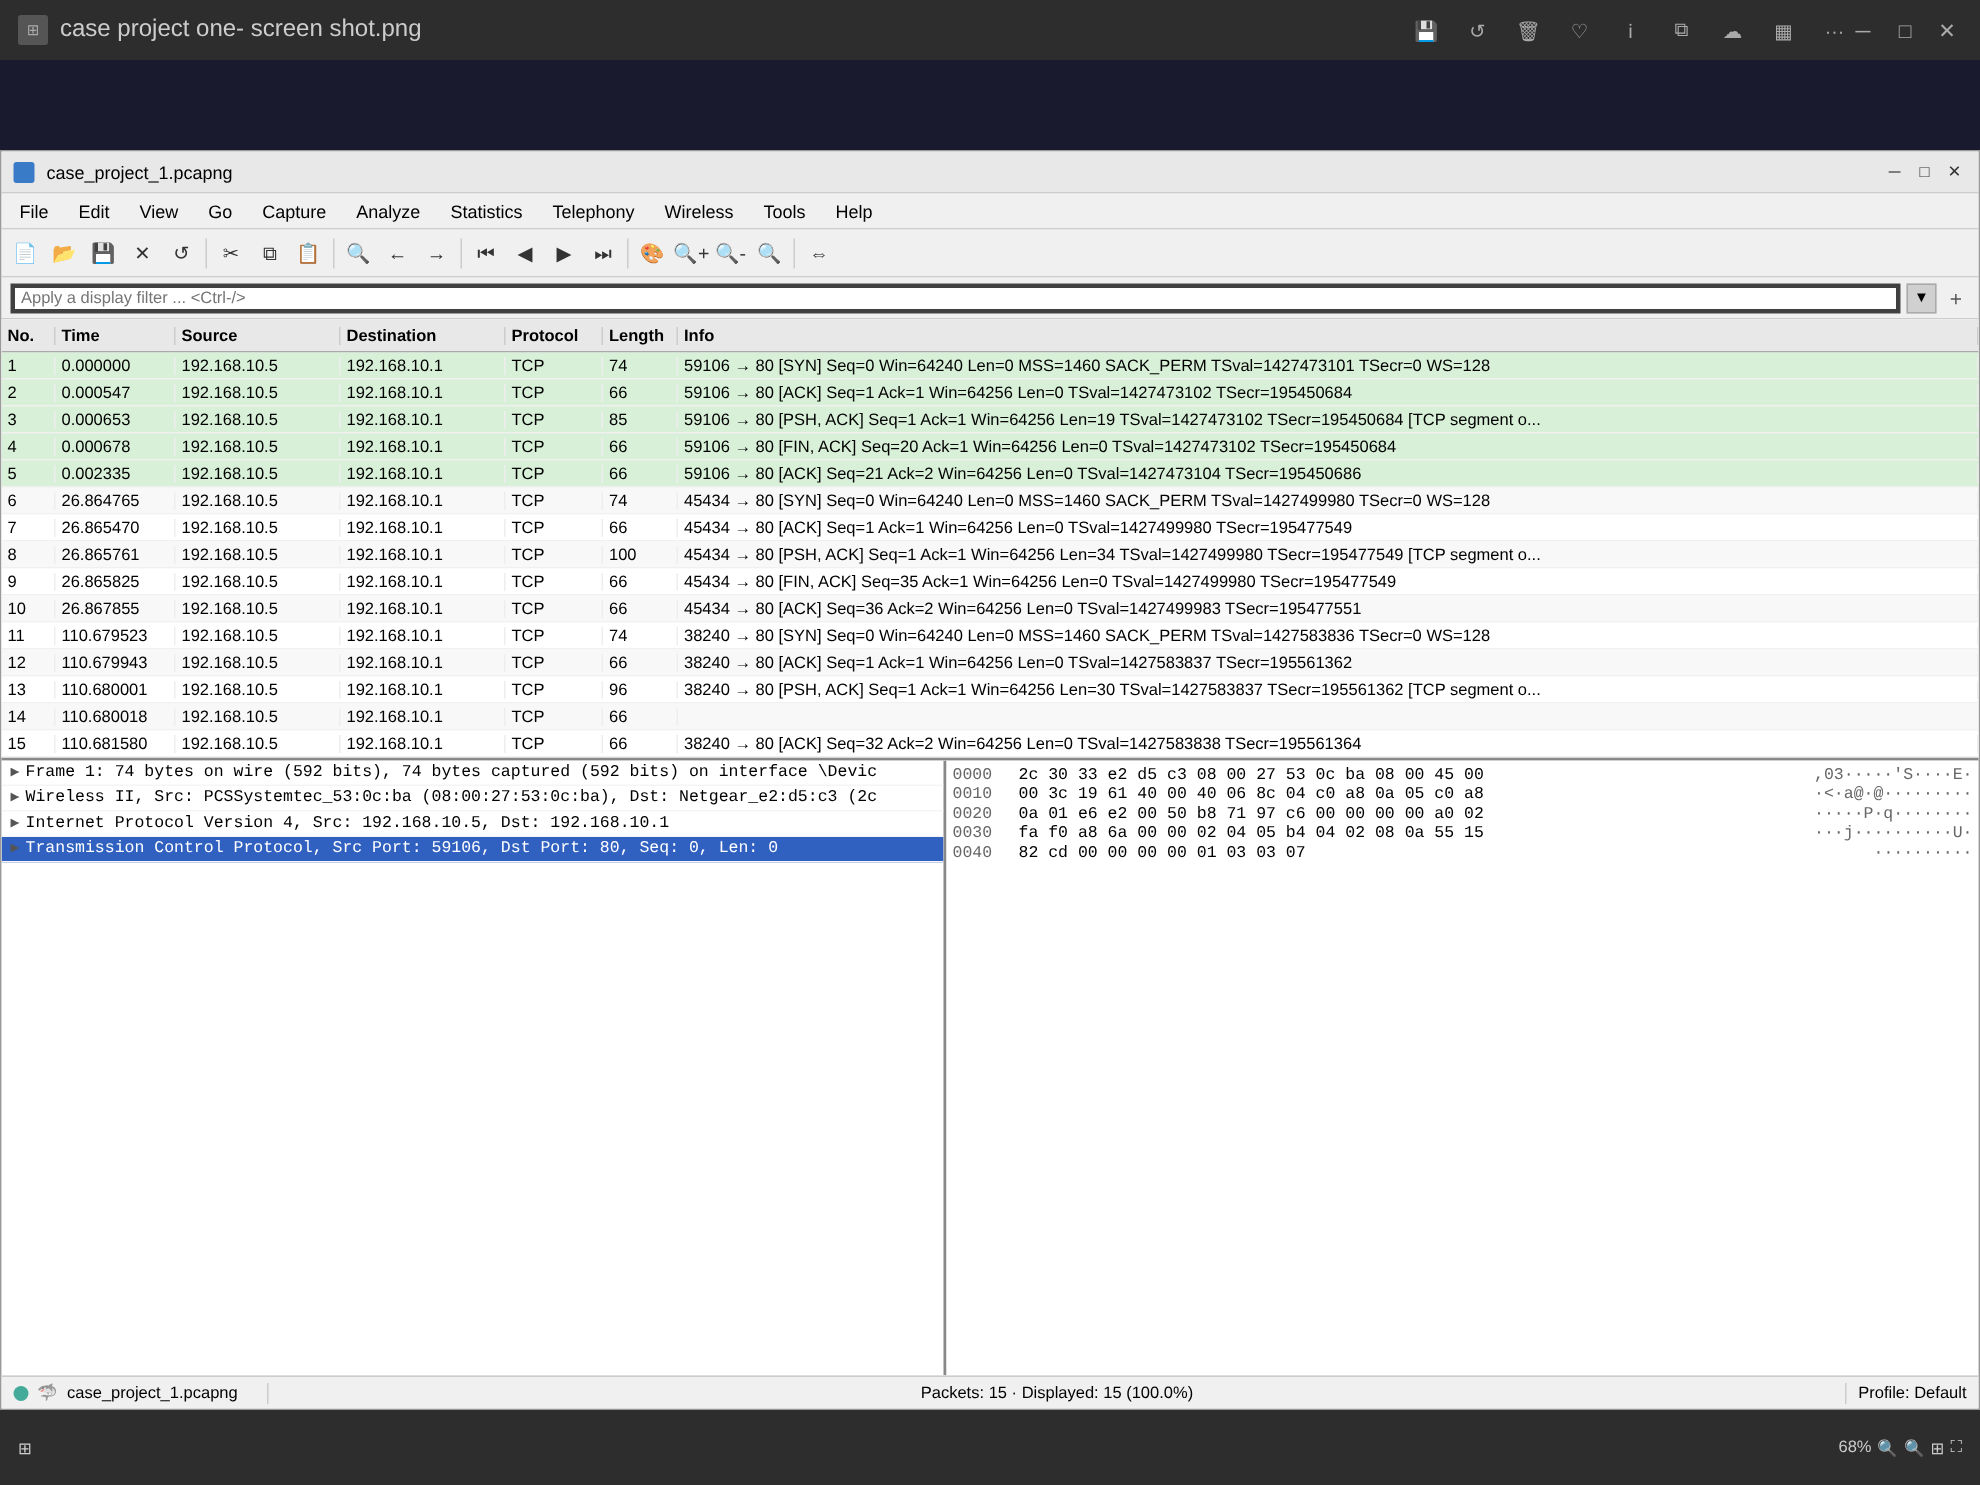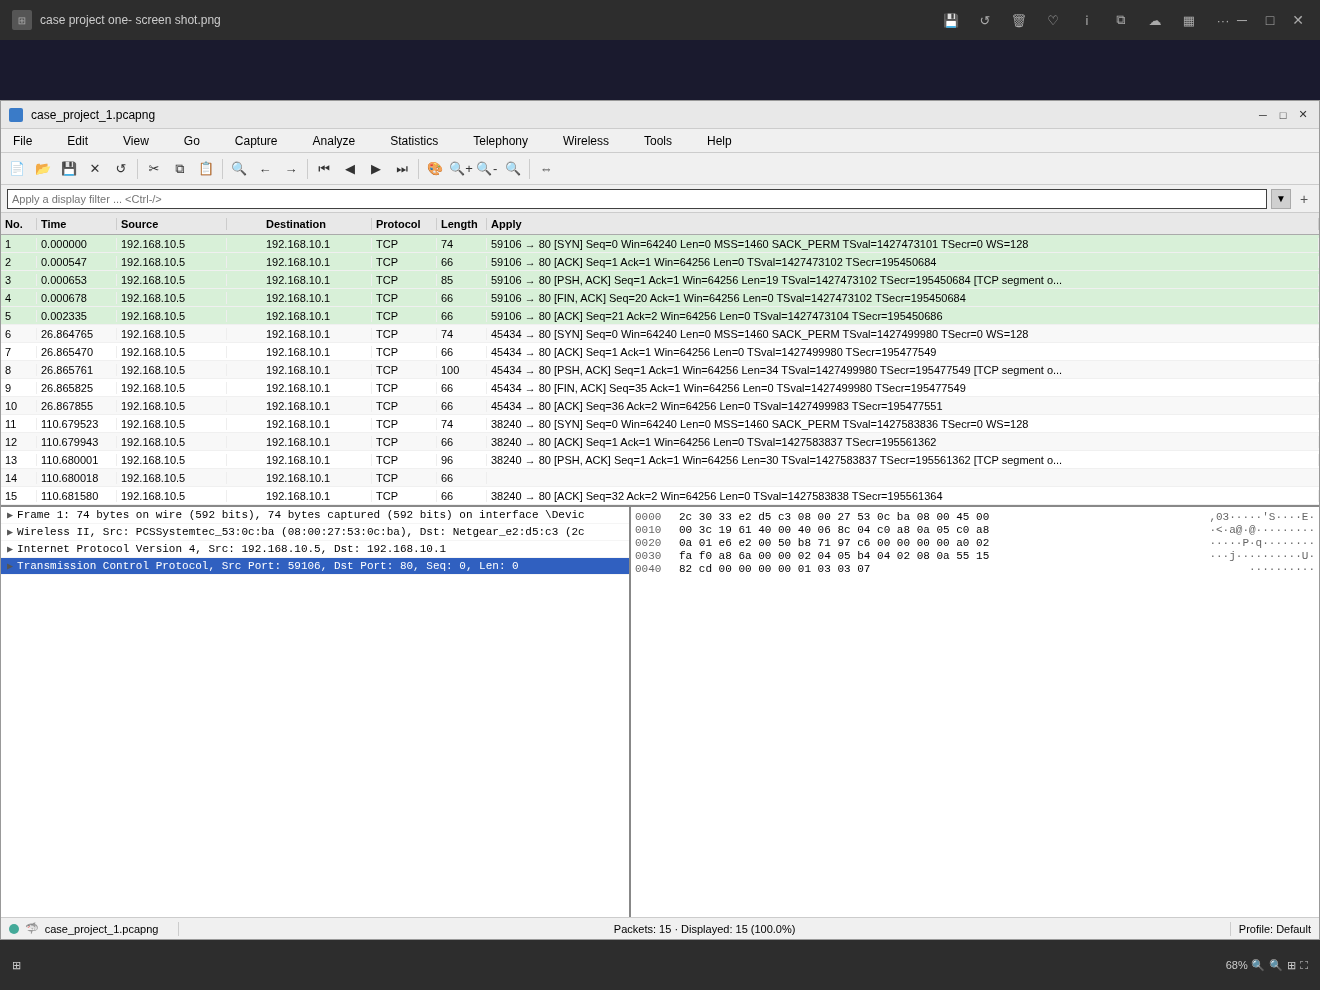--- a/index.html
+++ b/index.html
@@ -9,21 +9,21 @@
     .os-titlebar {
       background: #2d2d2d;
       height: 40px;
       display: flex;
       align-items: center;
       padding: 0 12px;
       color: #ccc;
       font-size: 12px;
     }
     .os-titlebar-icon { width: 20px; height: 20px; background: #555; border-radius: 2px; margin-right: 8px; display: flex; align-items: center; justify-content: center; color: #aaa; font-size: 10px; }
-    .os-titlebar-title { flex: 1; font-size: 12px; color: #ccc; }
+    .os-titlebar-title { flex: 1; font-size: 16px; color: #ccc; }
     .os-titlebar-controls { display: flex; gap: 8px; align-items: center; }
     .os-titlebar-btn { width: 20px; height: 20px; display: flex; align-items: center; justify-content: center; color: #aaa; font-size: 14px; cursor: pointer; }
     .os-toolbar-icons { display: flex; gap: 16px; align-items: center; }
     .os-toolbar-icon { width: 18px; height: 18px; display: flex; align-items: center; justify-content: center; color: #aaa; font-size: 13px; }
 
     
     .desktop { background: #1a1a2e; height: 60px; }
 
     
     .ws-window {
@@ -49,21 +49,21 @@
     .ws-win-btn { width: 16px; height: 16px; display: flex; align-items: center; justify-content: center; font-size: 11px; color: #333; cursor: pointer; }
 
     
     .ws-menubar {
       background: #f0f0f0;
       height: 24px;
       display: flex;
       align-items: center;
       padding: 0 4px;
       border-bottom: 1px solid #ccc;
-      gap: 19px;
+      gap: 4px;
     }
     .ws-menu-item {
       padding: 2px 8px;
       font-size: 12px;
       color: #000;
       cursor: pointer;
       border-radius: 2px;
     }
 
     
@@ -95,21 +95,21 @@
       height: 28px;
       display: flex;
       align-items: center;
       padding: 0 6px;
       border-bottom: 1px solid #ccc;
       gap: 4px;
     }
     .ws-filter-input {
       flex: 1;
       height: 20px;
-      border: 1px solid #404040;
+      border: 3px solid #404040;
       background: #fff;
       padding: 0 4px;
       font-size: 11px;
       color: #666;
     }
     .ws-filter-arrow {
       width: 20px;
       height: 20px;
       background: #d0d0d0;
       border: 1px solid #aaa;
@@ -149,21 +149,21 @@
       padding: 0 4px;
       font-size: 11px;
       font-weight: bold;
       border-right: 1px solid #ccc;
       white-space: nowrap;
       overflow: hidden;
     }
     .col-no { width: 36px; }
     .col-time { width: 80px; }
     .col-src { width: 110px; }
-    .col-dst { width: 110px; margin-left: 35px; }
+    .col-dst { width: 110px; }
     .col-proto { width: 65px; }
     .col-len { width: 50px; }
     .col-info { flex: 1; }
 
     .ws-packet-row {
       display: flex;
       height: 18px;
       align-items: center;
       border-bottom: 1px solid #f0f0f0;
     }
@@ -336,21 +336,21 @@
   </div>
 
   <div class="ws-packet-list">
     <div class="ws-col-header">
       <div class="ws-col col-no">No.</div>
       <div class="ws-col col-time">Time</div>
       <div class="ws-col col-src">Source</div>
       <div class="ws-col col-dst">Destination</div>
       <div class="ws-col col-proto">Protocol</div>
       <div class="ws-col col-len">Length</div>
-      <div class="ws-col col-info">Apply</div>
+      <div class="ws-col col-info">Info</div>
     </div>
     <div id="packet-rows-container">
         <div class="ws-packet-row highlighted">
       <div class="ws-cell col-no">1</div>
       <div class="ws-cell col-time">0.000000</div>
       <div class="ws-cell col-src">192.168.10.5</div>
       <div class="ws-cell col-dst">192.168.10.1</div>
       <div class="ws-cell col-proto">TCP</div>
       <div class="ws-cell col-len">74</div>
       <div class="ws-cell col-info">59106 → 80 [SYN] Seq=0 Win=64240 Len=0 MSS=1460 SACK_PERM TSval=1427473101 TSecr=0 WS=128</div>

